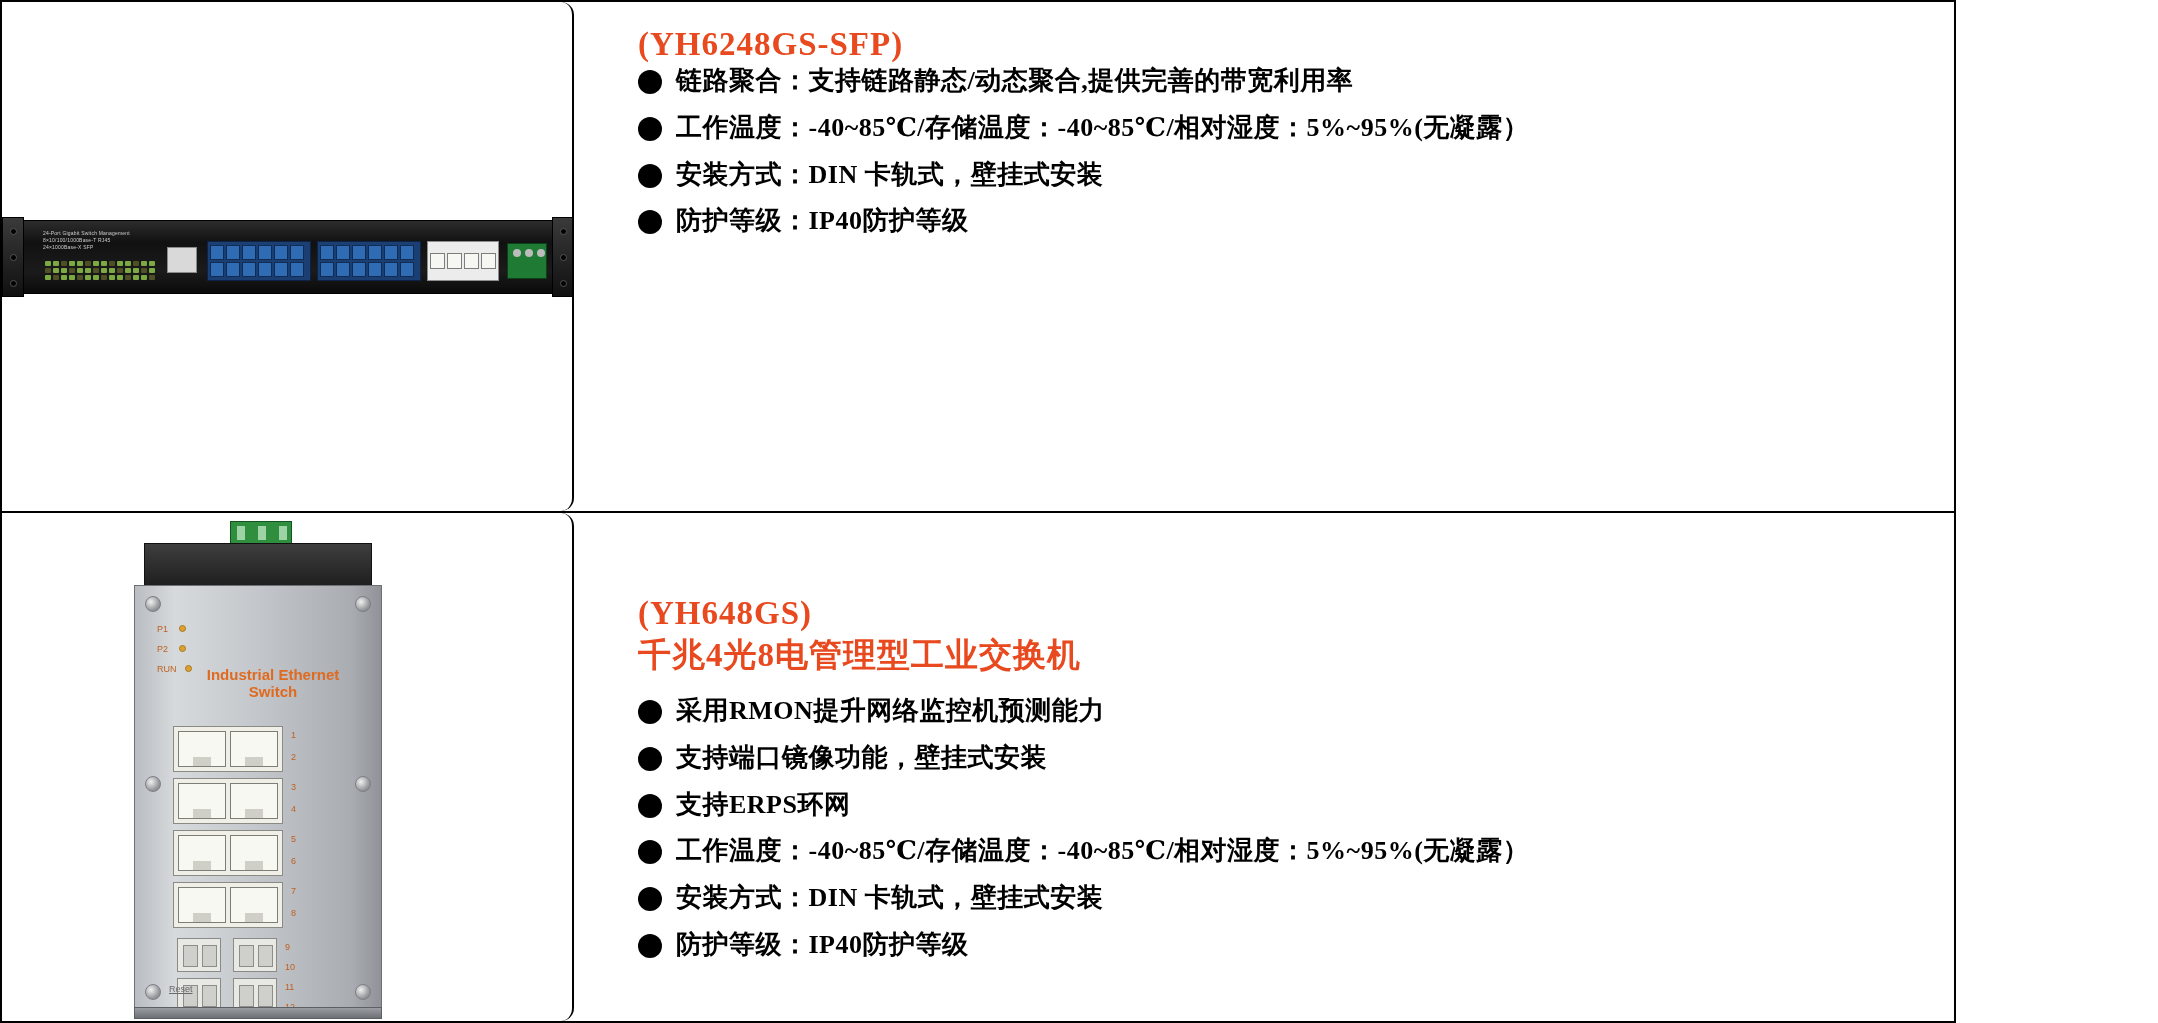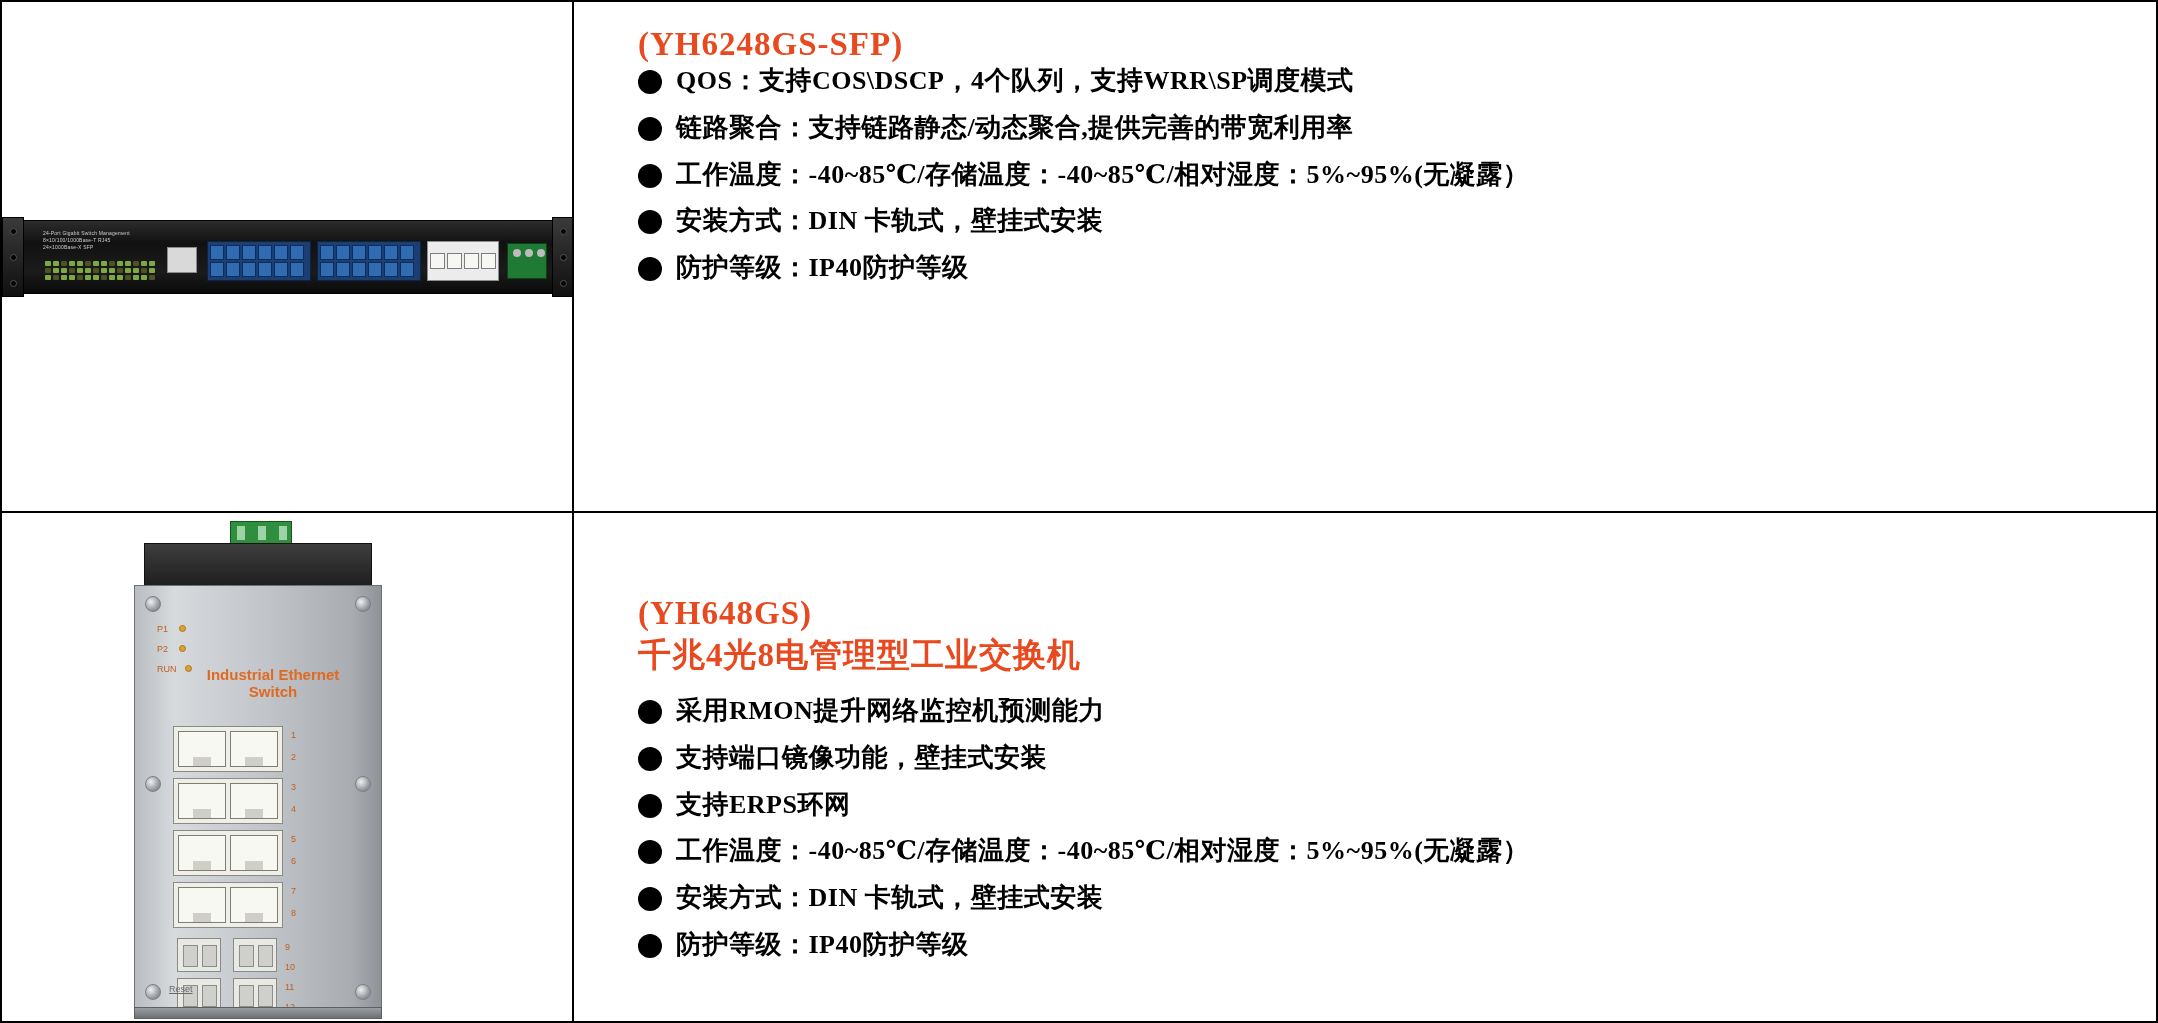--- a/index.html
+++ b/index.html
@@ -14,39 +14,40 @@
     overflow: hidden;
   }
   .page {
     position: relative;
     width: 2158px;
     height: 1023px;
     box-sizing: border-box;
   }
   .product-row {
     display: flex;
-    width: 2158px;
+    width: 1956px;
     box-sizing: border-box;
     border: 2px solid #000;
     border-bottom: none;
     justify-content: flex-end;
   }
   .product-row:last-child {
     border-bottom: 2px solid #000;
   }
   .row-1 { height: 511px; }
   .row-2 { height: 512px; }
 
   .img-cell {
     width: 572px;
     flex: 0 0 572px;
     box-sizing: border-box;
     border-right: 2px solid #000;
     position: relative;
     overflow: hidden;
+    border-radius: 13px;
   }
   .spec-cell {
     flex: 1 1 auto;
     box-sizing: border-box;
     padding: 22px 20px 10px 64px;
     position: relative;
   }
   .model-code {
     color: #E8491E;
     font-weight: bold;
@@ -518,24 +519,20 @@
           <div class="hole" style="top:62px;"></div>
         </div>
       </div>
     </div>
 
     <div class="spec-cell">
       <div class="model-code">(YH6248GS-SFP)</div>
       <ul class="feature-list">
         <li class="feature-item">
           <span class="bullet"></span>
-          <span class="feature-text">QOS：支持COS\DSCP，4个队列，支持WRR\SP调度模式</span>
-        </li>
-        <li class="feature-item">
-          <span class="bullet"></span>
           <span class="feature-text">链路聚合：支持链路静态/动态聚合,提供完善的带宽利用率</span>
         </li>
         <li class="feature-item">
           <span class="bullet"></span>
           <span class="feature-text">工作温度：-40~85℃/存储温度：-40~85℃/相对湿度：5%~95%(无凝露）</span>
         </li>
         <li class="feature-item">
           <span class="bullet"></span>
           <span class="feature-text">安装方式：DIN 卡轨式，壁挂式安装</span>
         </li>

